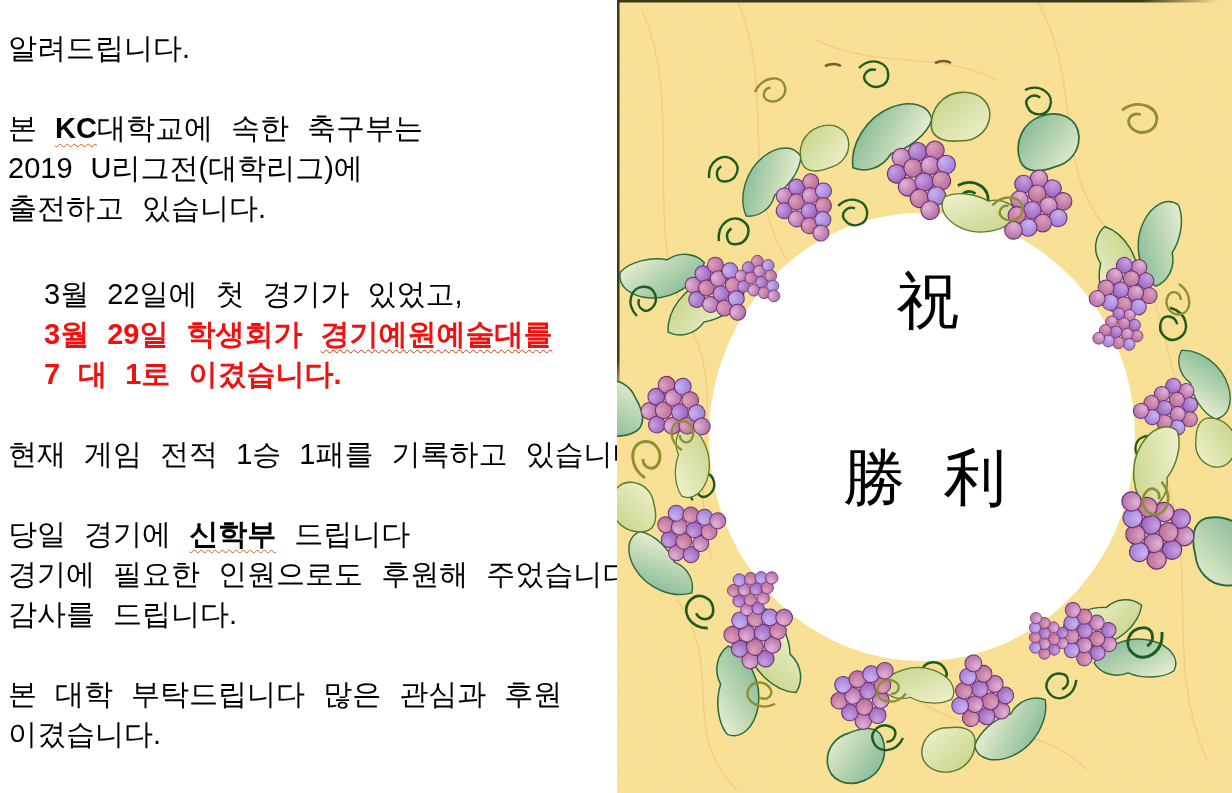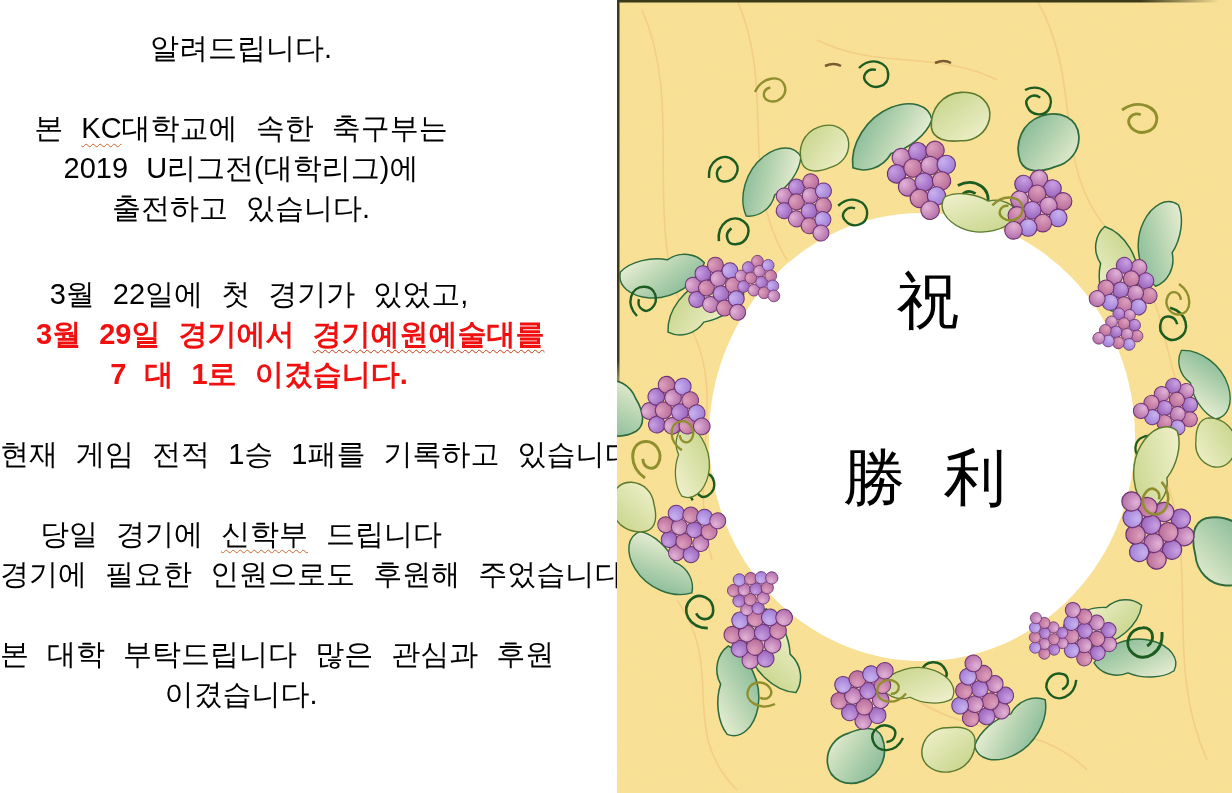--- a/index.html
+++ b/index.html
@@ -1,28 +1,28 @@
 <!DOCTYPE html>
 <html><head>
 <meta charset="utf-8">
 <style>
   html,body{margin:0;padding:0;background:#ffffff;}
   .stage{position:relative;width:1232px;height:793px;background:#ffffff;overflow:hidden;
          font-family:"Liberation Sans",sans-serif;}
   
   .left-panel{position:absolute;left:0;top:0;width:617px;height:793px;background:#ffffff;}
-  .text-block{position:absolute;left:0;top:28px;width:482px;text-align:center;
+  .text-block{position:absolute;left:8px;top:28px;width:482px;text-align:left;
               font-size:29px;line-height:40px;color:#000;word-spacing:10px;}
   .text-block p{margin:0;}
   .text-block p + p{margin-top:40px;}
   .text-block p.gap-lg{margin-top:46px;margin-left:36px;}
   .line{white-space:nowrap;}
   .red{color:#f01010;font-weight:bold;}
   .sq{text-decoration:underline;text-decoration-style:wavy;text-decoration-color:#d06428;
-      text-decoration-thickness:1px;text-underline-offset:5px;}
+      text-decoration-thickness:1px;text-underline-offset:5px;font-weight:bold;}
   .red .sq{text-decoration-color:#c43c10;}
   
   .right-panel{position:absolute;left:617px;top:0;width:615px;height:793px;}
   .right-panel svg{display:block;}
   .hanzi{font-family:"DejaVu Serif",serif;fill:#000;}
 </style>
 </head>
 <body>
 
 <div class="stage">
@@ -35,31 +35,32 @@
       </p>
 
       <p>
         <span class="line"><span>본 </span><span class="sq">KC</span><span>대학교에 속한 축구부는</span></span><br>
         <span class="line">2019 U리그전(대학리그)에</span><br>
         <span class="line">출전하고 있습니다.</span>
       </p>
 
       <p class="gap-lg">
         <span class="line">3월 22일에 첫 경기가 있었고,</span><br>
-        <span class="line red"><span>3월 29일 경기에서 </span><span class="sq">경기예원예술대를</span></span><br>
+        <span class="line red"><span>3월 29일 학생회가 </span><span class="sq">경기예원예술대를</span></span><br>
         <span class="line red">7 대 1로 이겼습니다.</span>
       </p>
 
       <p>
         <span class="line">현재 게임 전적 1승 1패를 기록하고 있습니다.</span>
       </p>
 
       <p>
         <span class="line"><span>당일 경기에 </span><span class="sq">신학부</span><span> 드립니다</span></span><br>
         <span class="line">경기에 필요한 인원으로도 후원해 주었습니다.</span><br>
+        <span class="line">감사를 드립니다.</span>
       </p>
 
       <p>
         <span class="line">본 대학 부탁드립니다 많은 관심과 후원</span><br>
         <span class="line">이겼습니다.</span>
       </p>
 
     </div>
   </div>
 

